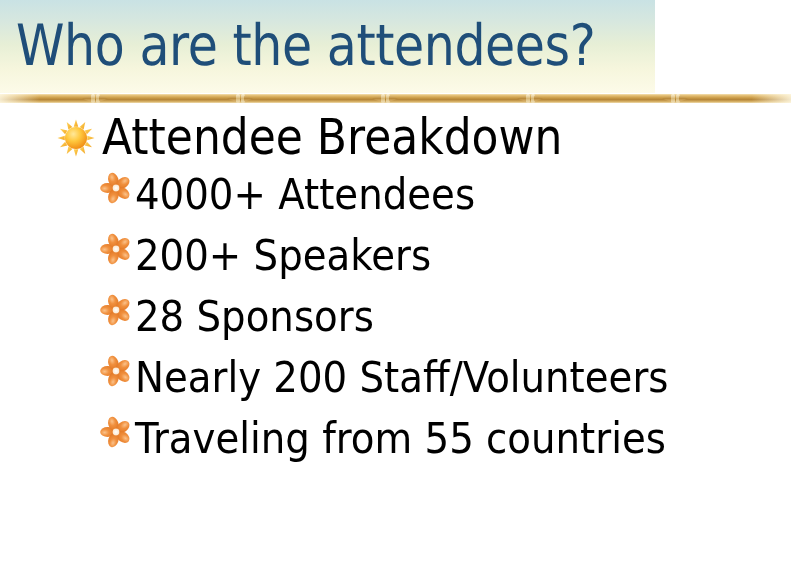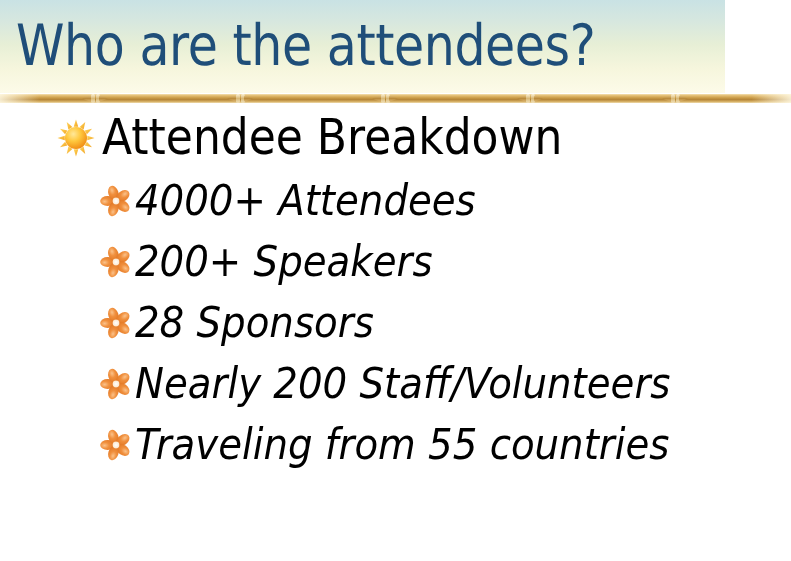--- a/index.html
+++ b/index.html
@@ -16,21 +16,21 @@
     height: 561px;
     background: #ffffff;
     overflow: hidden;
   }
 
   
   #header-band {
     position: absolute;
     left: 0;
     top: 0;
-    width: 725px;
+    width: 655px;
     height: 93px;
     background: linear-gradient(to bottom,
         #c9e2e4 0%,
         #d6e7df 22%,
         #e7efd6 48%,
         #f6f6dd 74%,
         #fdfbe9 100%);
   }
   #slide-title {
     position: absolute;
@@ -139,24 +139,22 @@
     font-weight: 400;
     line-height: 56px;
     white-space: nowrap;
     transform: scaleX(0.88);
     transform-origin: left center;
   }
 
   .bullet-l2 {
     position: relative;
     display: flex;
-    align-items: center;
     height: 61px;
     padding-left: 99px;
-    font-style: italic;
   }
   .bullet-l2 .bullet-icon {
     flex: 0 0 auto;
     width: 34px;
     height: 34px;
     margin-right: 2px;
     margin-top: 2px;
   }
   .bullet-l2 .bullet-text {
     color: #000000;

